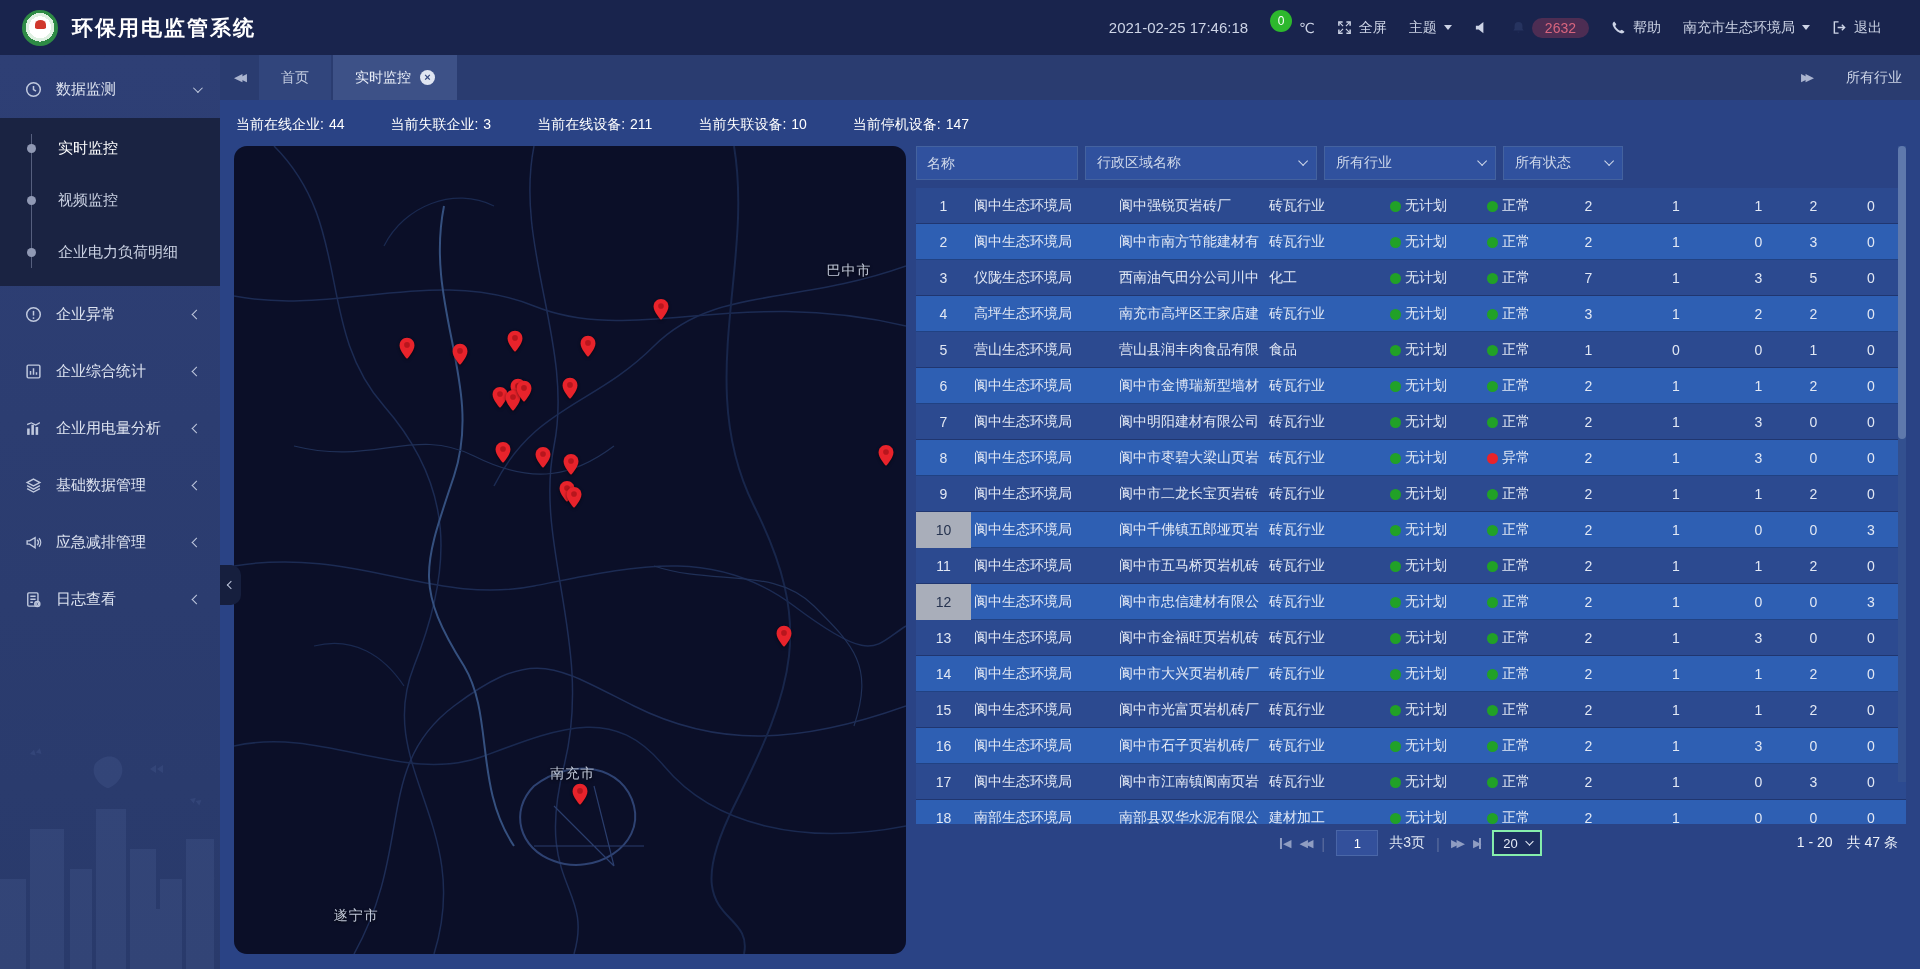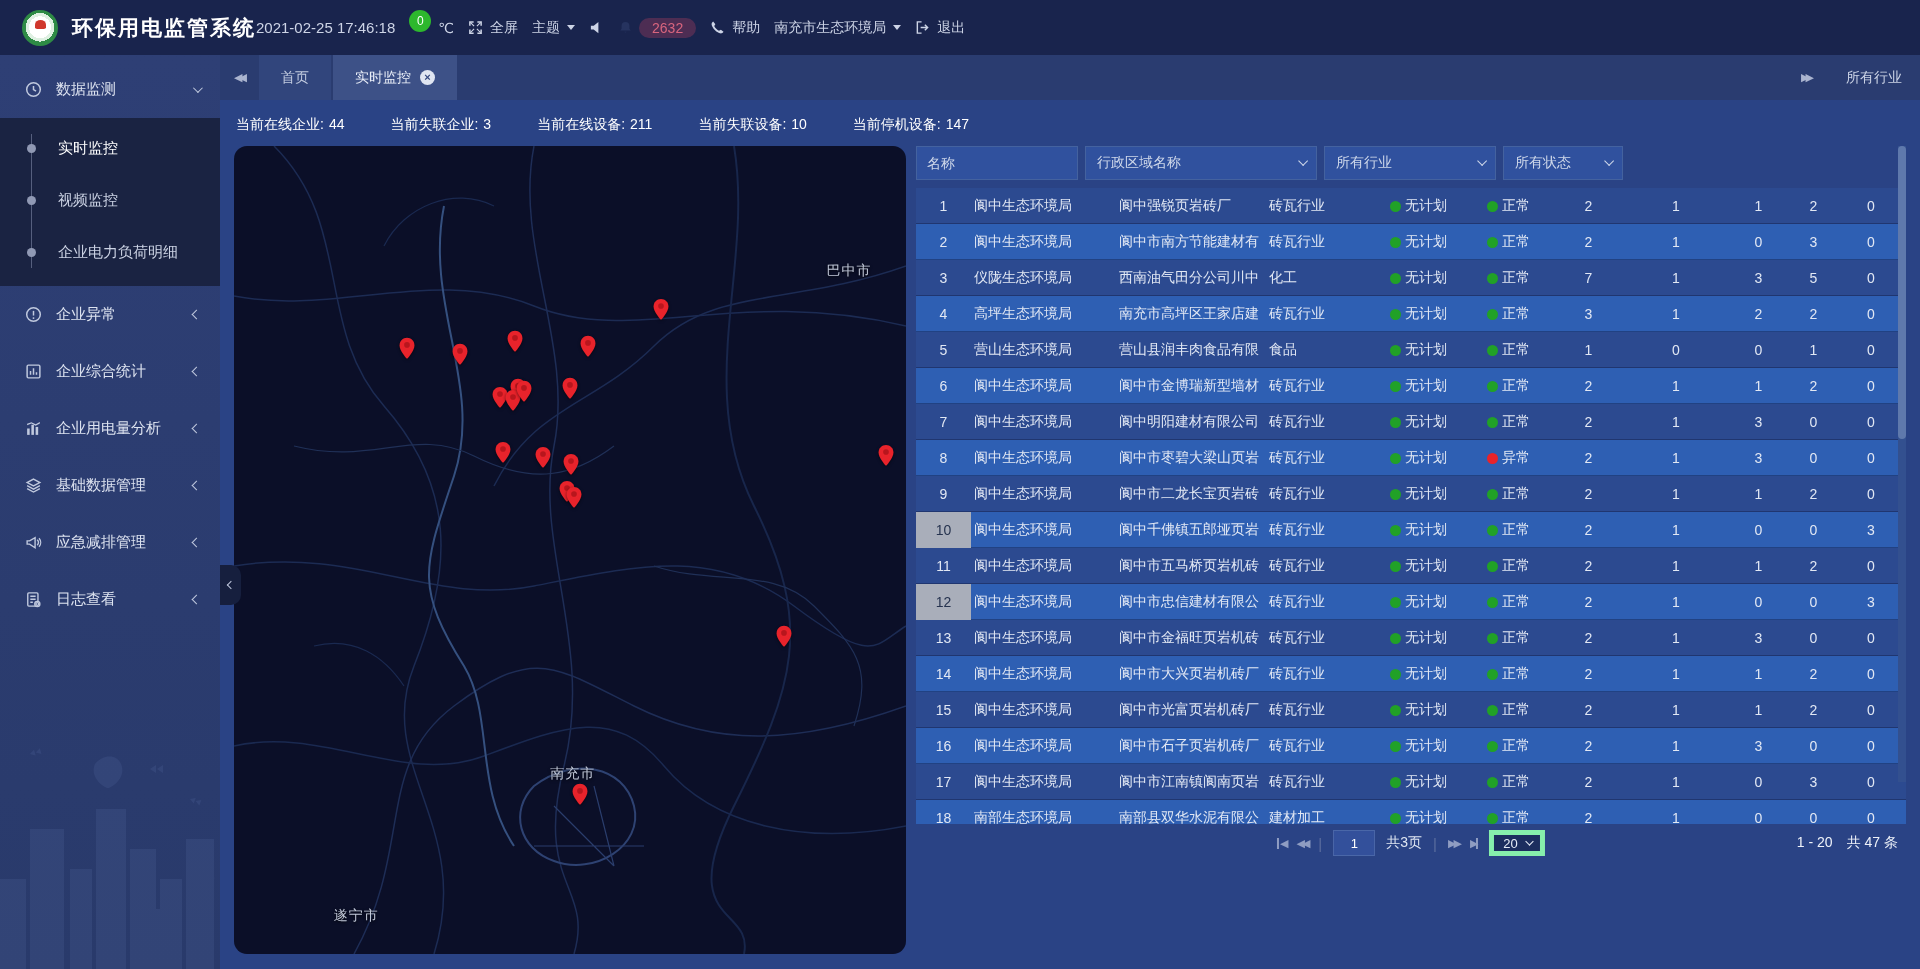--- a/index.html
+++ b/index.html
@@ -1,25 +1,25 @@
 <!DOCTYPE html>
 <html><head>
 <meta charset="utf-8">
 <style>
   * { margin:0; padding:0; box-sizing:border-box; }
   body { font-family:"Liberation Sans","DejaVu Sans",sans-serif; background:#0d1333; }
   .app { width:1920px; height:969px; position:relative; overflow:hidden; background:#2a4385; }
 
   
-  .topbar { height:55px; background:#19244d; display:flex; align-items:center; padding:0 38px 0 22px; }
+  .topbar { height:55px; background:#19244d; display:flex; justify-content:space-between; align-items:center; padding:0 38px 0 22px; }
   .brand { display:flex; align-items:center; gap:14px; }
   .logo { width:36px; height:36px; border-radius:50%; background:radial-gradient(circle at 50% 48%, #ffffff 0 42%, #dff0e2 42% 55%, #2e8b45 55% 100%); position:relative; flex-shrink:0; }
   .logo::after { content:""; position:absolute; width:11px; height:9px; background:#d0372c; border-radius:50% 50% 20% 20%; top:10px; left:13px; }
   .app-title { color:#ffffff; font-size:21px; font-weight:bold; letter-spacing:2px; }
-  .topbar-right { display:flex; align-items:center; gap:14px; color:#cdd4e6; font-size:14px; }
+  .topbar-right { display:flex; align-items:center; gap:22px; color:#cdd4e6; font-size:14px; }
   .datetime { font-size:15px; }
   .temp { display:flex; align-items:center; gap:7px; }
   .temp-badge { width:22px; height:22px; border-radius:50%; background:#2db82d; color:#fff; display:flex; align-items:center; justify-content:center; font-size:12px; transform:translateY(-7px); }
   .hbtn { display:flex; align-items:center; gap:7px; cursor:pointer; }
   .caret { width:0; height:0; border-left:4px solid transparent; border-right:4px solid transparent; border-top:5px solid #cdd4e6; }
   .badge-wrap { display:flex; align-items:center; gap:6px; }
   .badge-pill { background:rgba(198,66,99,.30); color:#d8657e; padding:2px 13px; border-radius:11px; font-size:14px; }
   .icon14 { width:15px; height:15px; display:block; }
 
   
@@ -90,21 +90,21 @@
   .vscroll { position:absolute; right:0; top:0; width:8px; height:636px; background:#33508f; z-index:4; }
   .vscroll .thumb { position:absolute; top:0; left:0; width:8px; height:46%; background:#5f79ac; border-radius:4px; }
 
   .pager { height:38px; background:#2a4385; display:flex; align-items:center; color:#93a0c4; font-size:14px; position:relative; flex-shrink:0; }
   .pager-center { position:absolute; left:50%; transform:translateX(-50%); display:flex; align-items:center; gap:11px; }
   .pg-ic { font-size:11px; letter-spacing:-3px; color:#8f9dc2; cursor:pointer; display:flex; align-items:center; gap:1px; white-space:nowrap; }
   .pg-bar { width:2px; height:11px; background:#8f9dc2; display:inline-block; }
   .pg-div { color:#5b6d9e; font-size:15px; }
   .pg-input { width:42px; height:26px; background:#33509b; border:1px solid #4a67a8; color:#ffffff; text-align:center; font-size:13px; outline:none; }
   .pg-pages { color:#dfe6f2; }
-  .pg-size { height:26px; background:#1c2e5f; border:5px solid #86efac; color:#e6ecf7; display:flex; align-items:center; padding:0 9px; gap:7px; font-size:13px; cursor:pointer; }
+  .pg-size { height:26px; background:#1c2e5f; border:2px solid #86efac; color:#e6ecf7; display:flex; align-items:center; padding:0 9px; gap:7px; font-size:13px; cursor:pointer; }
   .pg-size .schev { padding:2.6px; border-color:#e6ecf7; }
   .pg-range { margin-left:auto; color:#eef2f9; padding-right:8px; display:flex; gap:14px; }
 </style>
 </head>
 <body>
 
 <div class="app">
 
   <header class="topbar">
     <div class="brand">

